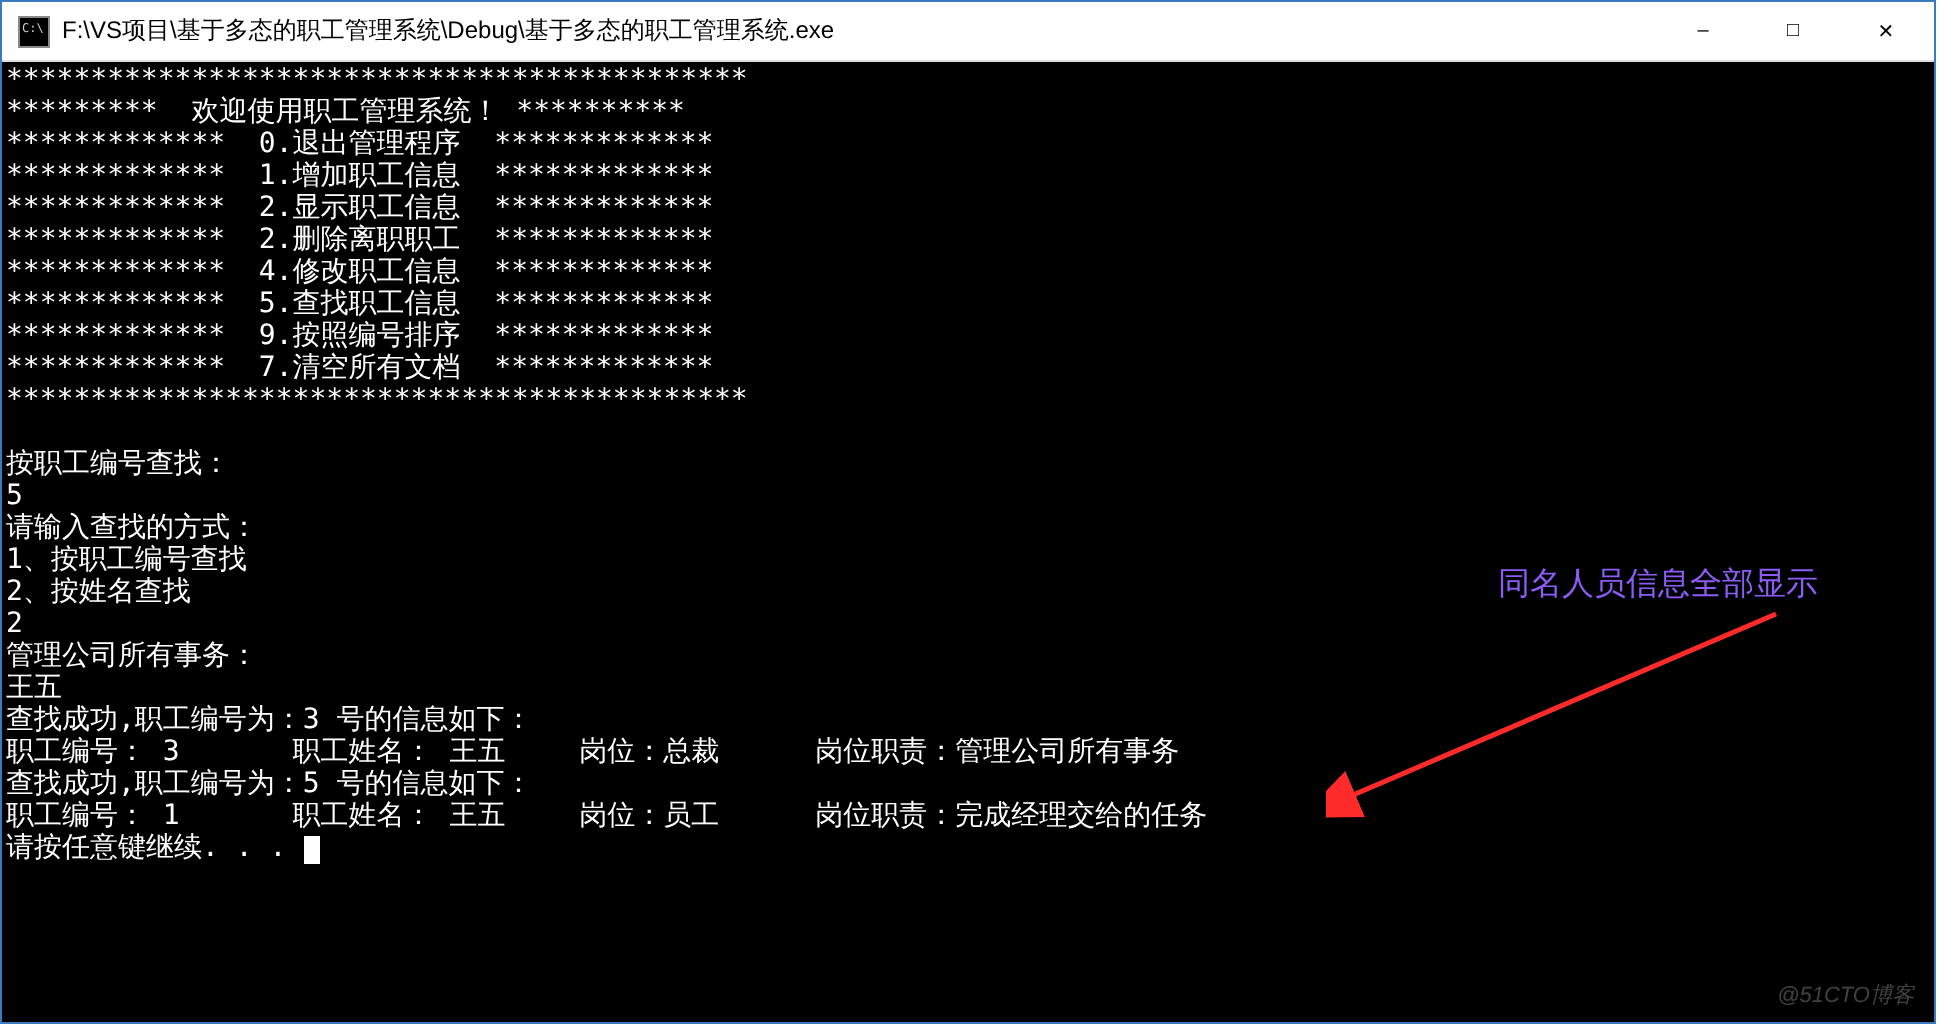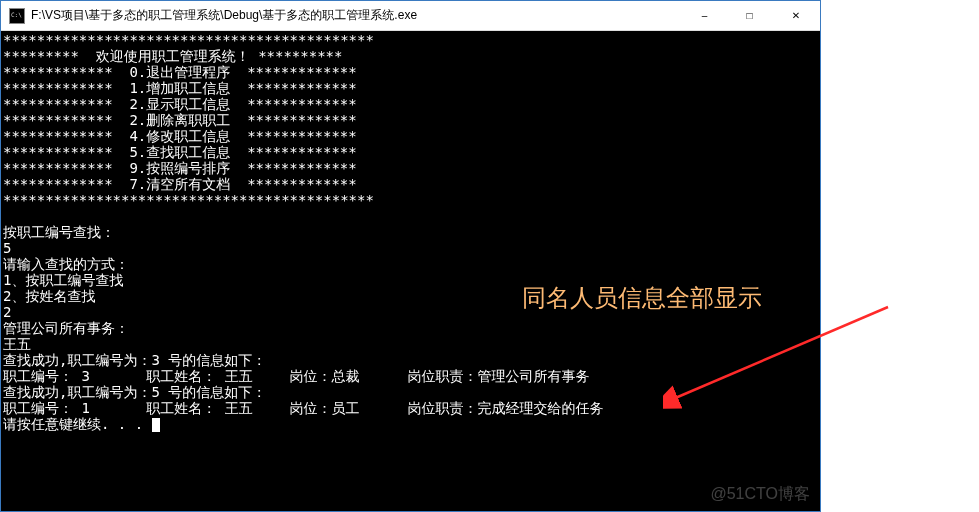--- a/index.html
+++ b/index.html
@@ -7,21 +7,21 @@
     font-family: "Segoe UI", Tahoma, sans-serif;
     background: #fff;
     width: 979px;
     height: 512px;
     position: relative;
     overflow: hidden;
   }
   .window {
     position: absolute;
     left: 0; top: 0;
-    width: 821px;
+    width: 968px;
     height: 512px;
     border: 1px solid #3a7ac0;
     background: #000;
   }
   .titlebar {
     height: 30px;
     background: #fff;
     display: flex;
     align-items: center;
     border-bottom: 1px solid #ddd;
@@ -71,40 +71,41 @@
     letter-spacing: 0;
   }
   .cursor {
     display: inline-block;
     width: 8px; height: 14px;
     background: #fff;
     vertical-align: text-bottom;
   }
   .annotation {
     position: absolute;
-    color: #fdba74;
-    font-size: 24px;
+    color: #8b5cf6;
+    font-size: 16px;
     font-family: "Microsoft YaHei", SimSun, sans-serif;
     right: 58px;
     top: 281px;
   }
   .arrow {
     position: absolute;
     left: 662px;
     top: 300px;
     width: 270px;
     height: 110px;
     pointer-events: none;
   }
   .watermark {
     position: absolute;
     right: 10px;
     bottom: 6px;
     color: rgba(255,255,255,0.25);
-    font-size: 16px;
+    font-size: 11px;
+    font-style: italic;
     font-family: "Microsoft YaHei", sans-serif;
   }
 </style>
 </head>
 <body>
 
 <div class="window">
 
   <div class="titlebar">
     <span class="icon"></span>

